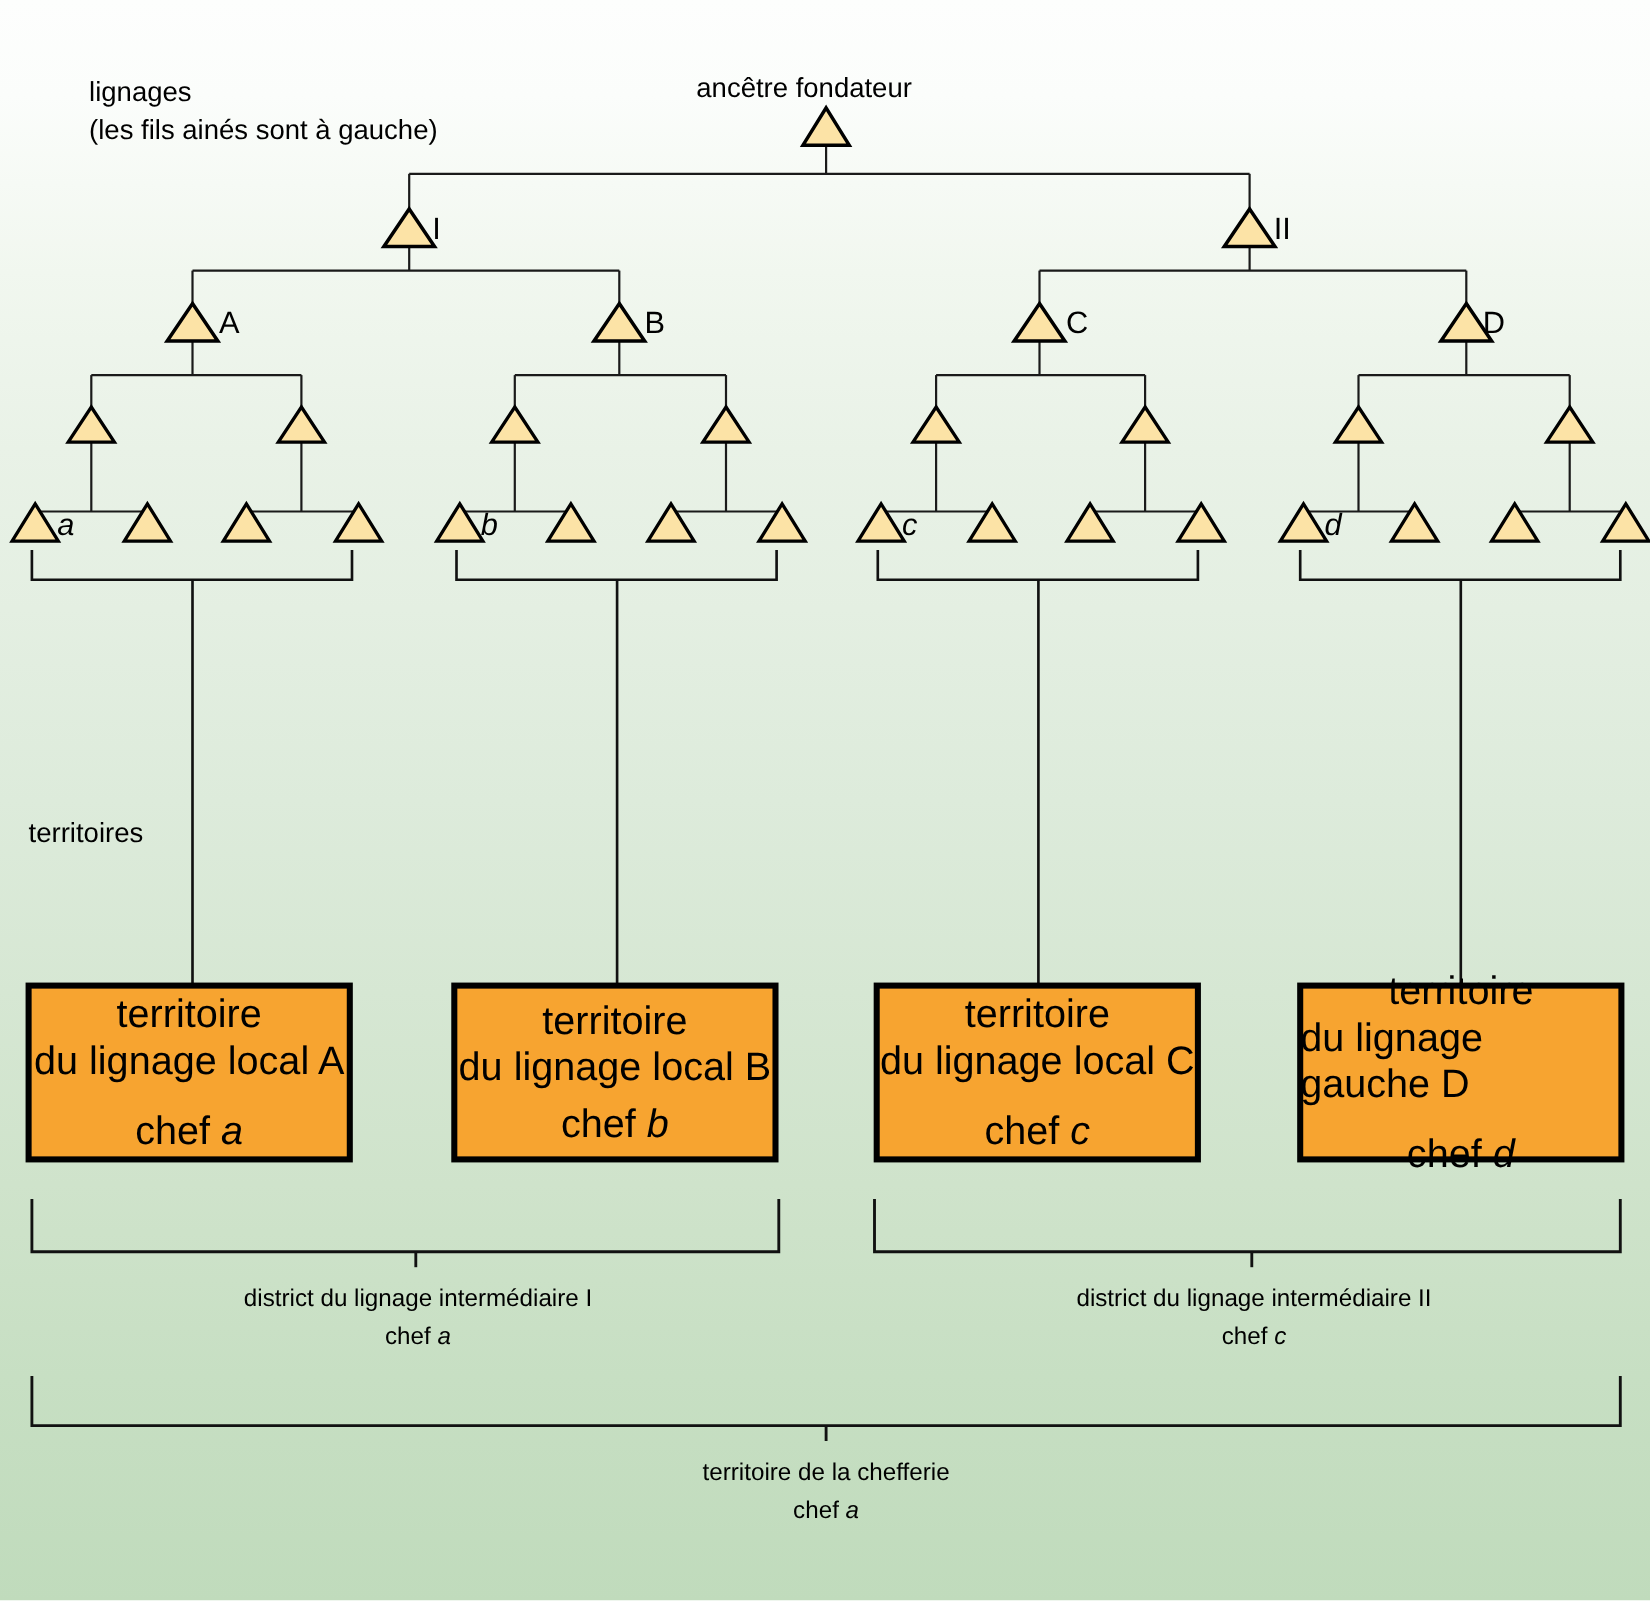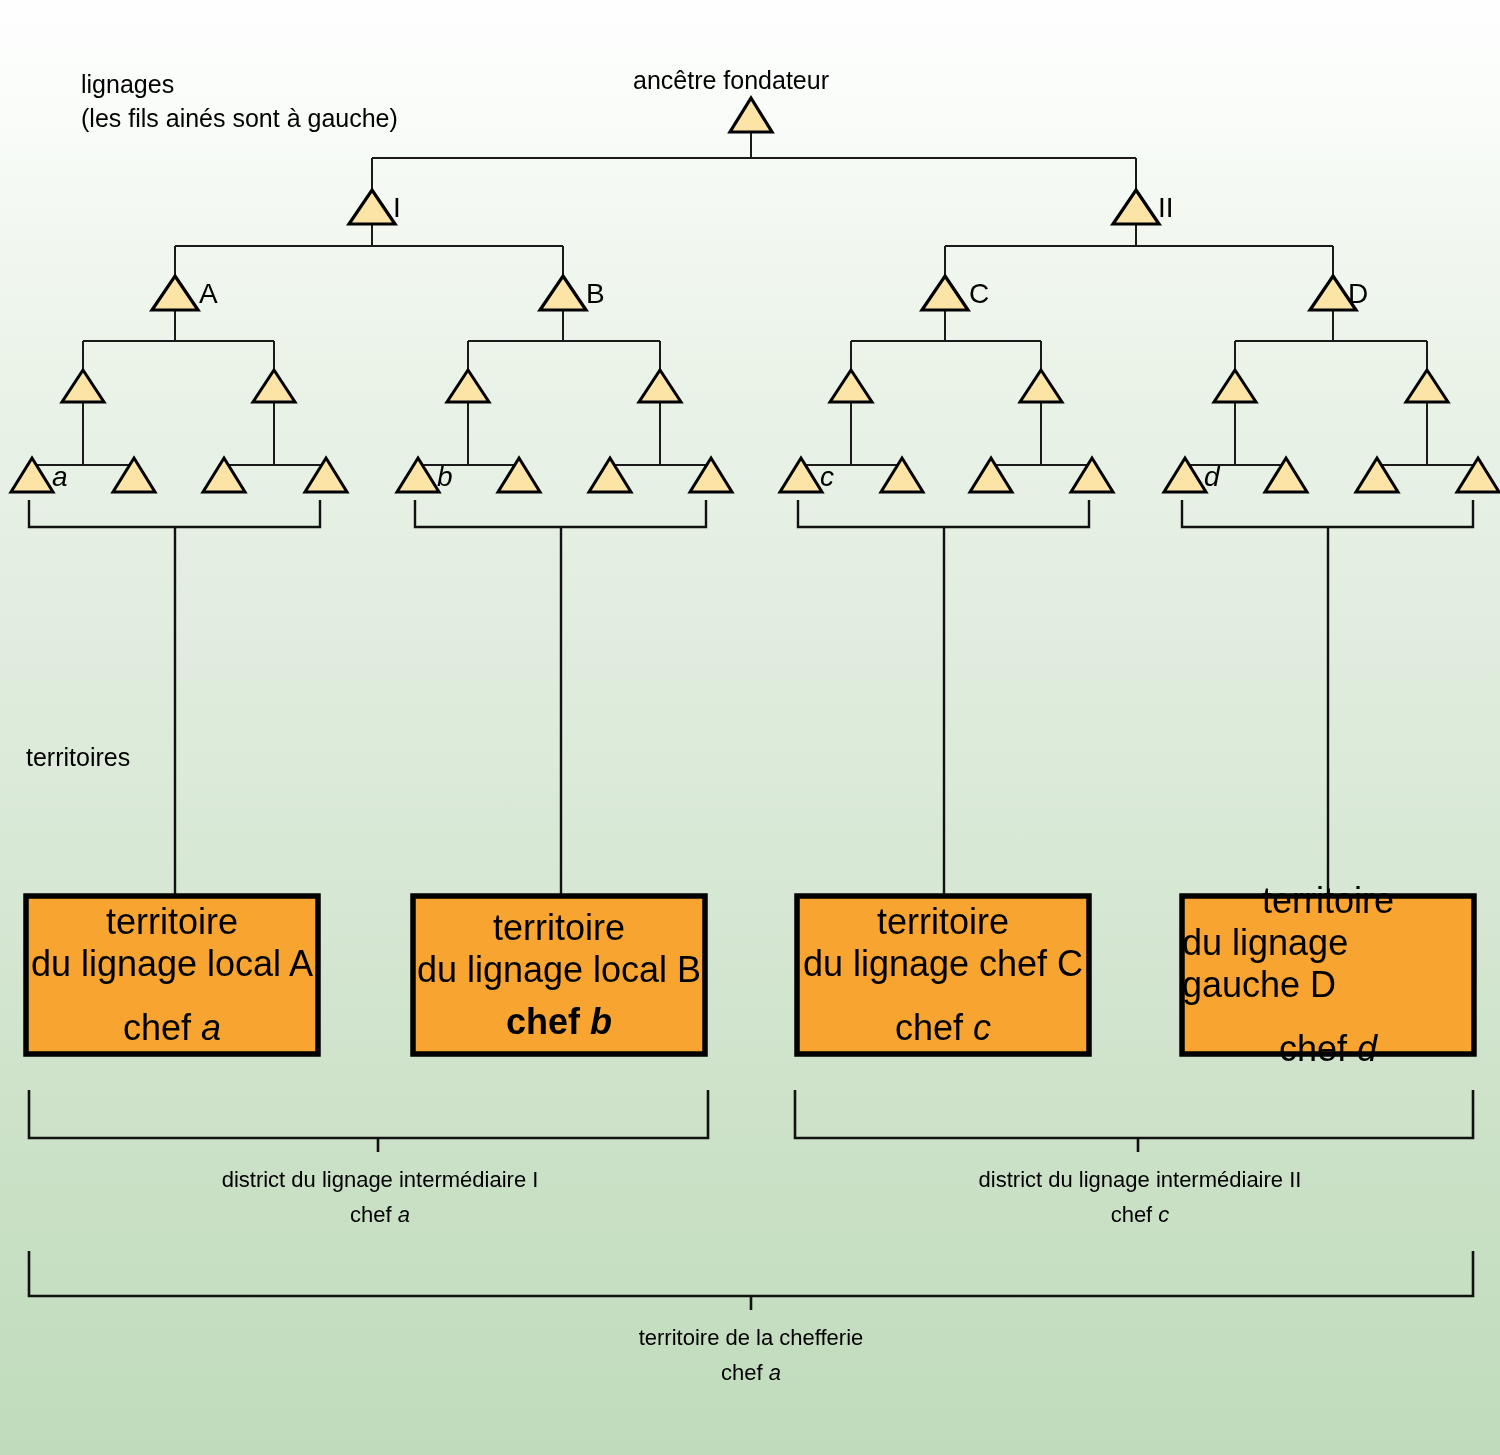--- a/index.html
+++ b/index.html
@@ -278,27 +278,27 @@
               display:flex; flex-direction:column; align-items:center; justify-content:center;">
     <div class="t-box">territoire</div>
     <div class="t-box">du lignage local A</div>
     <div class="t-box" style="margin-top:22px;"><span>chef </span><span class="it">a</span></div>
   </div>
 
   <div style="position:absolute; left:413px; top:896px; width:292px; height:158px;
               display:flex; flex-direction:column; align-items:center; justify-content:center;">
     <div class="t-box">territoire</div>
     <div class="t-box">du lignage local B</div>
-    <div class="t-box" style="margin-top:10px;font-weight:bold;"><span>chef </span><span class="it">b</span></div>
+    <div class="t-box" style="margin-top:10px;"><span>chef </span><span class="it">b</span></div>
   </div>
 
   <div style="position:absolute; left:797px; top:896px; width:292px; height:158px;
               display:flex; flex-direction:column; align-items:center; justify-content:center;">
     <div class="t-box">territoire</div>
-    <div class="t-box">du lignage chef C</div>
+    <div class="t-box">du lignage local C</div>
     <div class="t-box" style="margin-top:22px;"><span>chef </span><span class="it">c</span></div>
   </div>
 
   <div style="position:absolute; left:1182px; top:896px; width:292px; height:158px;
               display:flex; flex-direction:column; align-items:center; justify-content:center;">
     <div class="t-box">territoire</div>
     <div class="t-box">du lignage gauche D</div>
     <div class="t-box" style="margin-top:22px;"><span>chef </span><span class="it">d</span></div>
   </div>
 

